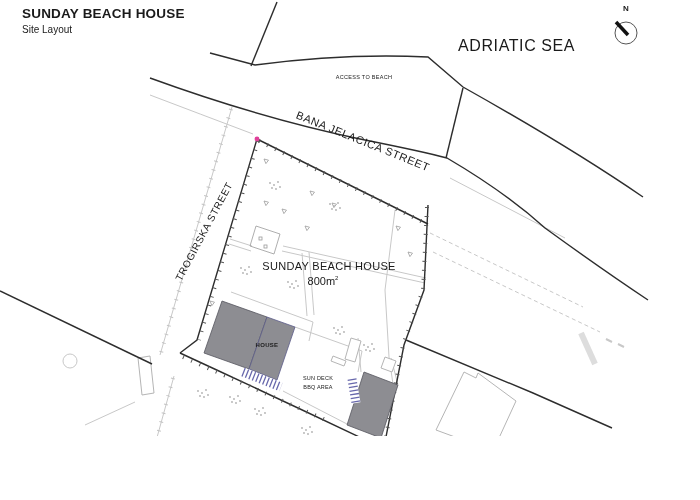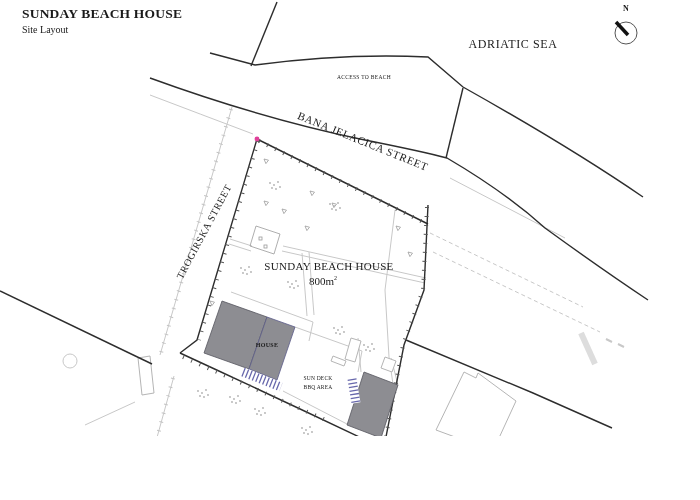--- a/index.html
+++ b/index.html
@@ -1,22 +1,22 @@
 <!DOCTYPE html>
 <html><head>
 <meta charset="utf-8">
 <style>
   html,body{margin:0;padding:0;background:#fff;}
   .stage{position:relative;width:700px;height:436px;background:#ffffff;overflow:hidden;
-         font-family:Liberation Serif, serif;color:#1a1a1a;}
+         font-family:Liberation Sans, sans-serif;color:#1a1a1a;}
   .stage svg{position:absolute;left:0;top:0;}
   .lbl{position:absolute;white-space:nowrap;}
   .title1{left:22px;top:6px;font-size:13.5px;font-weight:bold;letter-spacing:.2px;}
   .title2{left:22px;top:24px;font-size:10px;}
-  .sea{left:458px;top:37px;width:110px;text-align:center;font-size:12px;letter-spacing:.6px;}
+  .sea{left:458px;top:37px;width:110px;text-align:center;font-size:16px;letter-spacing:.6px;}
   .north-n{left:615px;top:4px;width:22px;text-align:center;font-size:8px;font-weight:bold;}
   .access{left:322px;top:74px;width:84px;text-align:center;font-size:5.5px;letter-spacing:.3px;}
   .bana{left:280px;top:135px;width:166px;text-align:center;font-size:11px;letter-spacing:.6px;
         transform:rotate(22deg);}
   .trog{left:144px;top:226px;width:120px;text-align:center;font-size:10px;letter-spacing:.6px;
         transform:rotate(-62deg);}
   .sitename{left:249px;top:260px;width:160px;text-align:center;font-size:11px;letter-spacing:.3px;}
   .sitearea{left:263px;top:275px;width:120px;text-align:center;font-size:11px;}
   .sitearea sup{font-size:6px;}
   .house{left:237px;top:342px;width:60px;text-align:center;font-size:6px;font-weight:bold;letter-spacing:.3px;}

